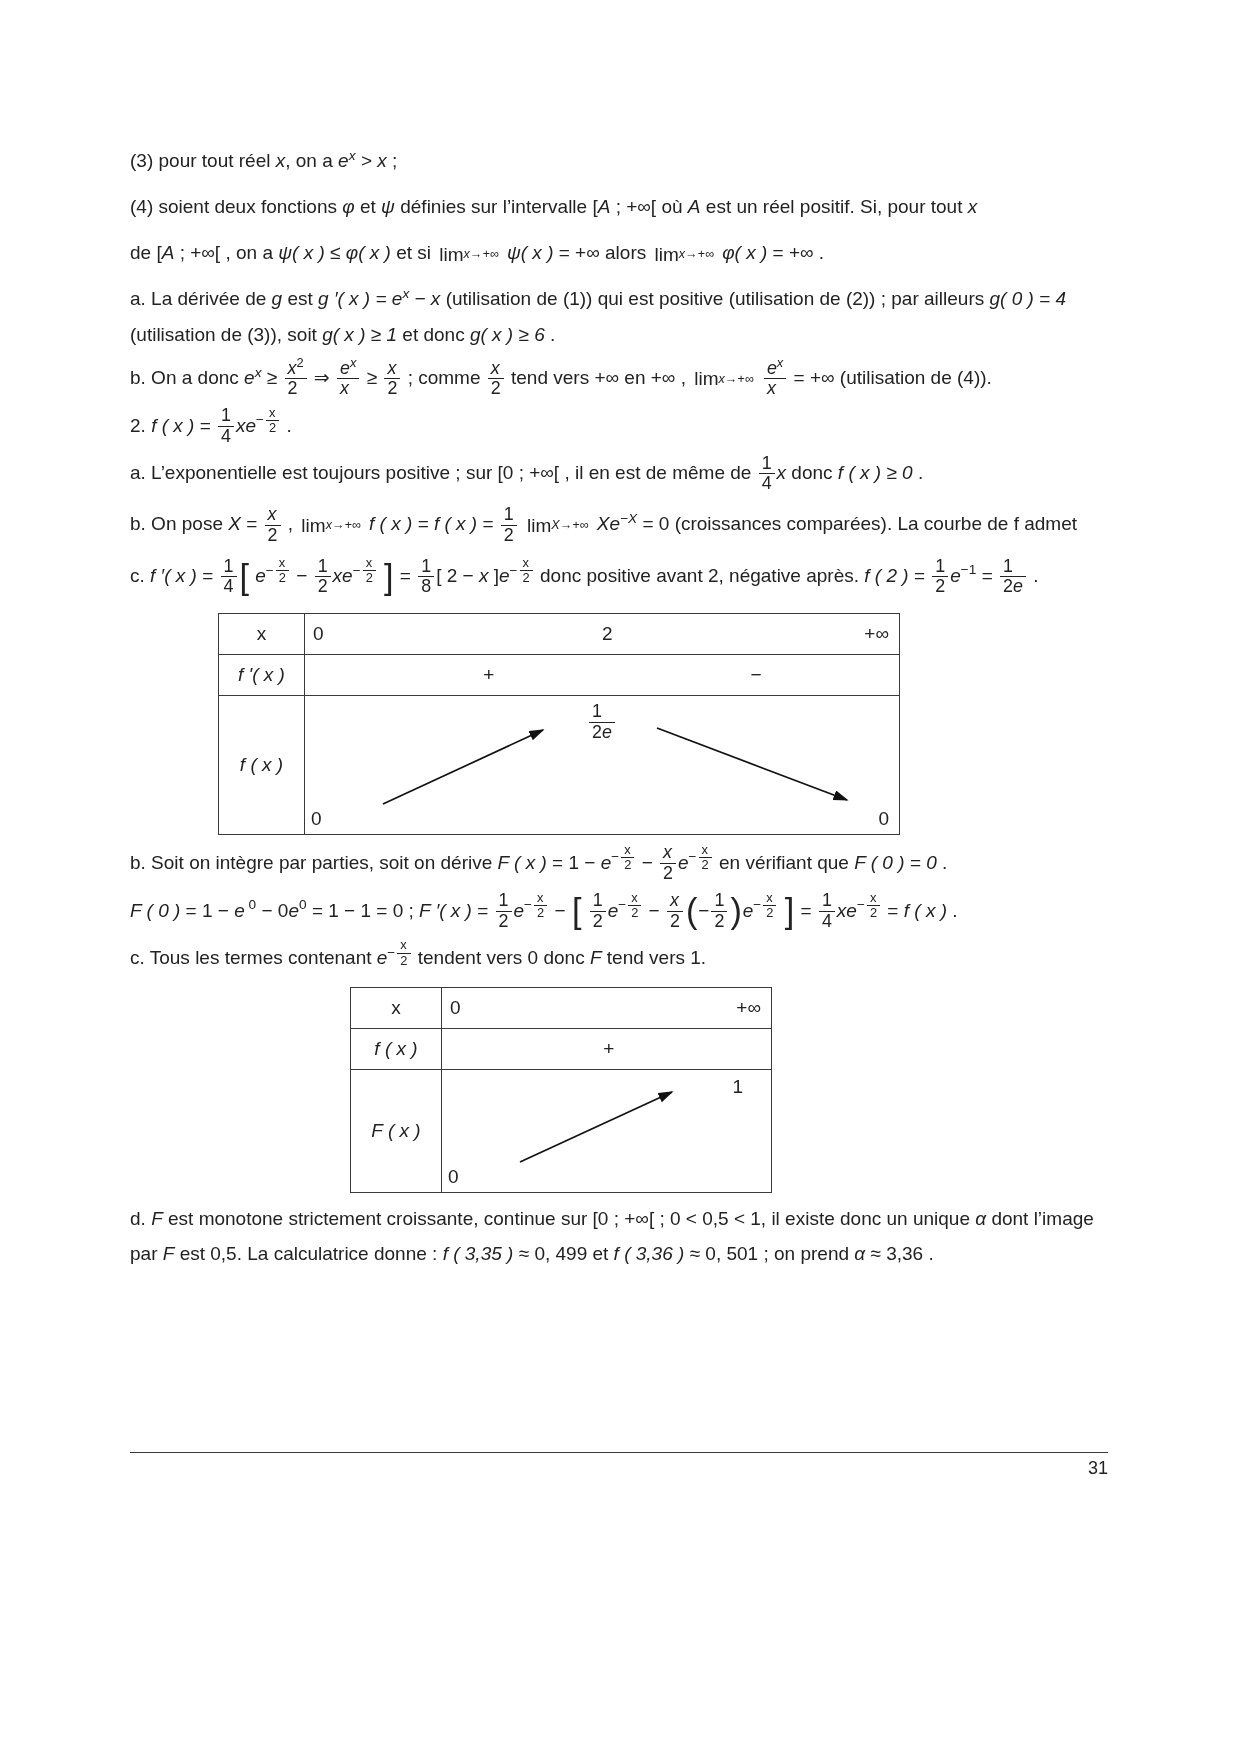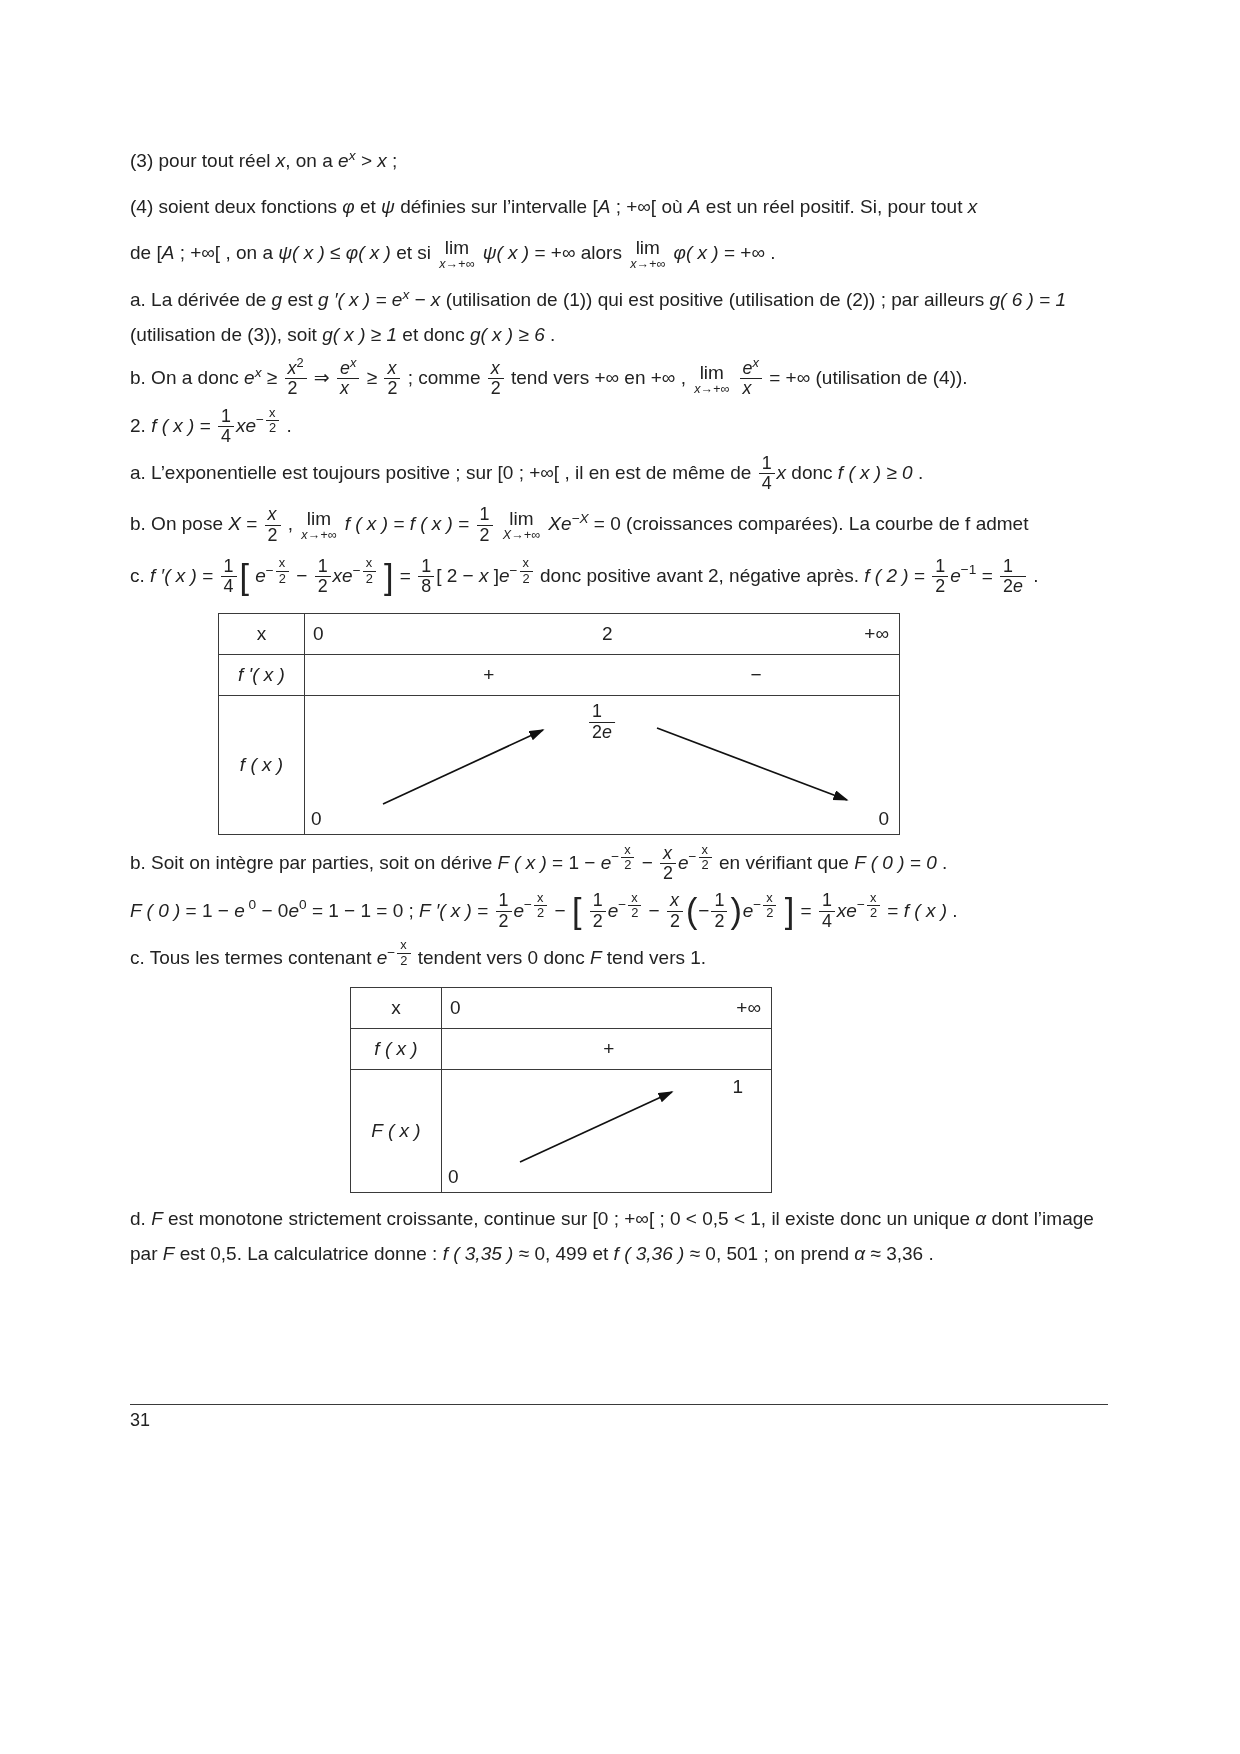--- a/index.html
+++ b/index.html
@@ -9,21 +9,21 @@
   }
   .content{padding:136px 130px 0 130px;font-size:19px;}
   p.tline{margin:7px 0;line-height:1.85;}
   p.tight{margin:11px 0;}
   .it{font-style:italic;}
   .frac{display:inline-block;vertical-align:middle;text-align:left;font-size:0.94em;line-height:1.1;margin:0 2px;}
   .frac .num{display:block;padding:0 3px;border-bottom:1px solid #222;}
   .frac .den{display:block;padding:0 3px;}
   sup.msup{font-size:0.72em;line-height:0;vertical-align:super;}
   sub.msub{font-size:0.72em;line-height:0;vertical-align:sub;}
-  .lim{display:inline-flex;flex-direction:column;align-items:center;vertical-align:middle;line-height:1;margin:0 3px;}
+  .lim{display:inline-flex;flex-direction:row;align-items:center;vertical-align:middle;line-height:1;margin:0 3px;}
   .lim-top{line-height:1;}
   .lim-under{font-size:0.66em;font-style:italic;margin-top:1px;}
   .bigbr{font-size:1.8em;vertical-align:middle;line-height:0.6;font-weight:400;padding:0 1px;}
 
   
   .vtable{border:1.4px solid #3a3a3a;background:#fff;}
   .vtable1{width:680px;margin:16px 0 8px 88px;}
   .vtable2{width:420px;margin:12px 0 8px 220px;}
   .vt-row{display:flex;border-bottom:1px solid #3a3a3a;}
   .vt-row:last-child{border-bottom:none;}
@@ -41,39 +41,39 @@
   .pos-xinf{right:10px;}
   .pos-plus{left:30%;}
   .pos-minus{left:75%;}
   .pos-plus-c{left:49%;}
   .v-start{left:6px;bottom:4px;}
   .v-end-b{right:10px;bottom:4px;}
   .v-max{left:50%;top:6px;transform:translateX(-50%);}
   .v-end-t{right:28px;top:6px;}
   .arrows{position:absolute;left:0;top:0;}
 
-  .footer{position:absolute;left:130px;width:978px;top:1404px;border-top:1.4px solid #3a3a3a;text-align:left;padding-top:5px;font-size:18px;}
+  .footer{position:absolute;left:130px;width:978px;top:1452px;border-top:1.4px solid #3a3a3a;text-align:right;padding-top:5px;font-size:18px;}
 </style>
 </head>
 <body>
 
 <div class="page">
   <div class="content">
 
     <p class="tline">(3) pour tout réel <span class="it">x</span>, on a  <span class="it">e<sup class="msup">x</sup> &gt; x</span>  ;</p>
     <p class="tline tight">(4) soient deux fonctions  <span class="it">φ</span>  et  <span class="it">ψ</span>  définies sur l’intervalle  [<span class="it">A</span> ; +∞[  où <span class="it">A</span> est un réel positif. Si, pour tout <span class="it">x</span></p>
     <p class="tline tight">de  [<span class="it">A</span> ; +∞[ , on a  <span class="it">ψ( x ) ≤ φ( x )</span>  et si  <span class="lim">
           <span class="lim-top">lim</span>
           <span class="lim-under">x→+∞</span>
         </span> <span class="it">ψ( x )</span> = +∞  alors  <span class="lim">
           <span class="lim-top">lim</span>
           <span class="lim-under">x→+∞</span>
         </span> <span class="it">φ( x )</span> = +∞ .</p>
 
-    <p class="tline">a. La dérivée de <span class="it">g</span> est  <span class="it">g ′( x ) = e<sup class="msup">x</sup> − x</span>  (utilisation de (1)) qui est positive (utilisation de (2)) ; par ailleurs <span class="it">g( 6 ) = 1</span> (utilisation de (3)), soit  <span class="it">g( x ) ≥ 1</span>  et donc  <span class="it">g( x ) ≥ 6</span> .</p>
+    <p class="tline">a. La dérivée de <span class="it">g</span> est  <span class="it">g ′( x ) = e<sup class="msup">x</sup> − x</span>  (utilisation de (1)) qui est positive (utilisation de (2)) ; par ailleurs <span class="it">g( 0 ) = 4</span> (utilisation de (3)), soit  <span class="it">g( x ) ≥ 1</span>  et donc  <span class="it">g( x ) ≥ 6</span> .</p>
     <p class="tline">b. On a donc  <span class="it">e<sup class="msup">x</sup></span> ≥ <span class="frac"><span class="num"><span class="it">x</span><sup class="msup">2</sup></span><span class="den">2</span></span> ⇒ <span class="frac"><span class="num"><span class="it">e<sup class="msup">x</sup></span></span><span class="den"><span class="it">x</span></span></span> ≥ <span class="frac"><span class="num"><span class="it">x</span></span><span class="den">2</span></span>  ; comme  <span class="frac"><span class="num"><span class="it">x</span></span><span class="den">2</span></span>  tend vers +∞  en  +∞ ,  <span class="lim">
           <span class="lim-top">lim</span>
           <span class="lim-under">x→+∞</span>
         </span> <span class="frac"><span class="num"><span class="it">e<sup class="msup">x</sup></span></span><span class="den"><span class="it">x</span></span></span> = +∞  (utilisation de (4)).</p>
 
     <p class="tline">2.  <span class="it">f ( x )</span> = <span class="frac"><span class="num">1</span><span class="den">4</span></span><span class="it">xe</span><sup class="msup">−<span class="frac"><span class="num">x</span><span class="den">2</span></span></sup> .</p>
     <p class="tline">a. L’exponentielle est toujours positive ; sur  [0 ; +∞[ , il en est de même de  <span class="frac"><span class="num">1</span><span class="den">4</span></span><span class="it">x</span>  donc  <span class="it">f ( x ) ≥ 0</span> .</p>
     <p class="tline tight">b. On pose  <span class="it">X</span> = <span class="frac"><span class="num"><span class="it">x</span></span><span class="den">2</span></span> ,   <span class="lim">
           <span class="lim-top">lim</span>
           <span class="lim-under">x→+∞</span>

